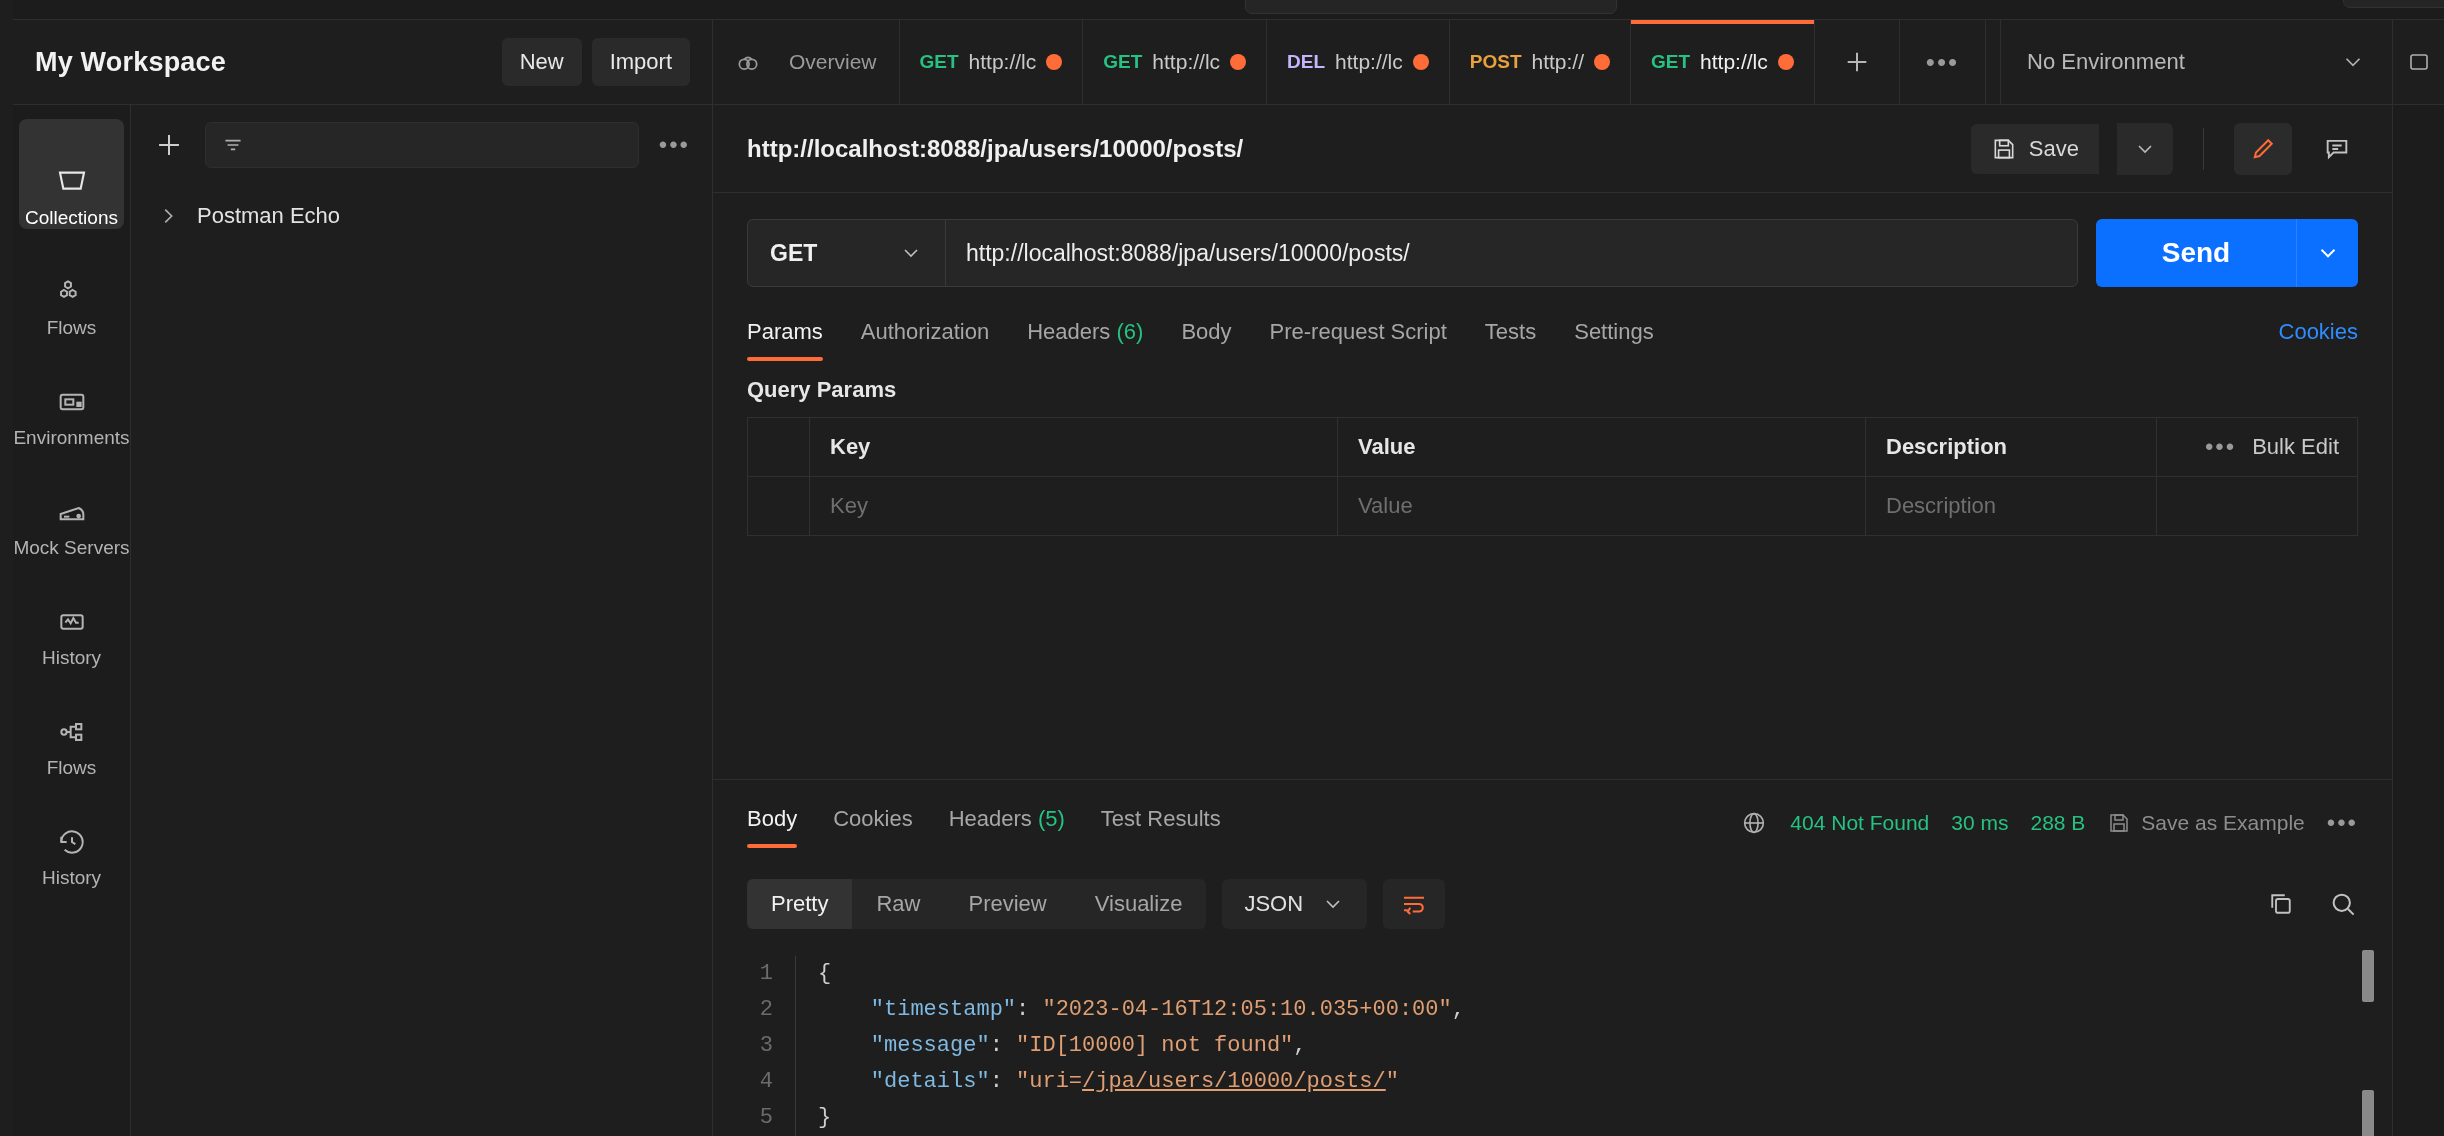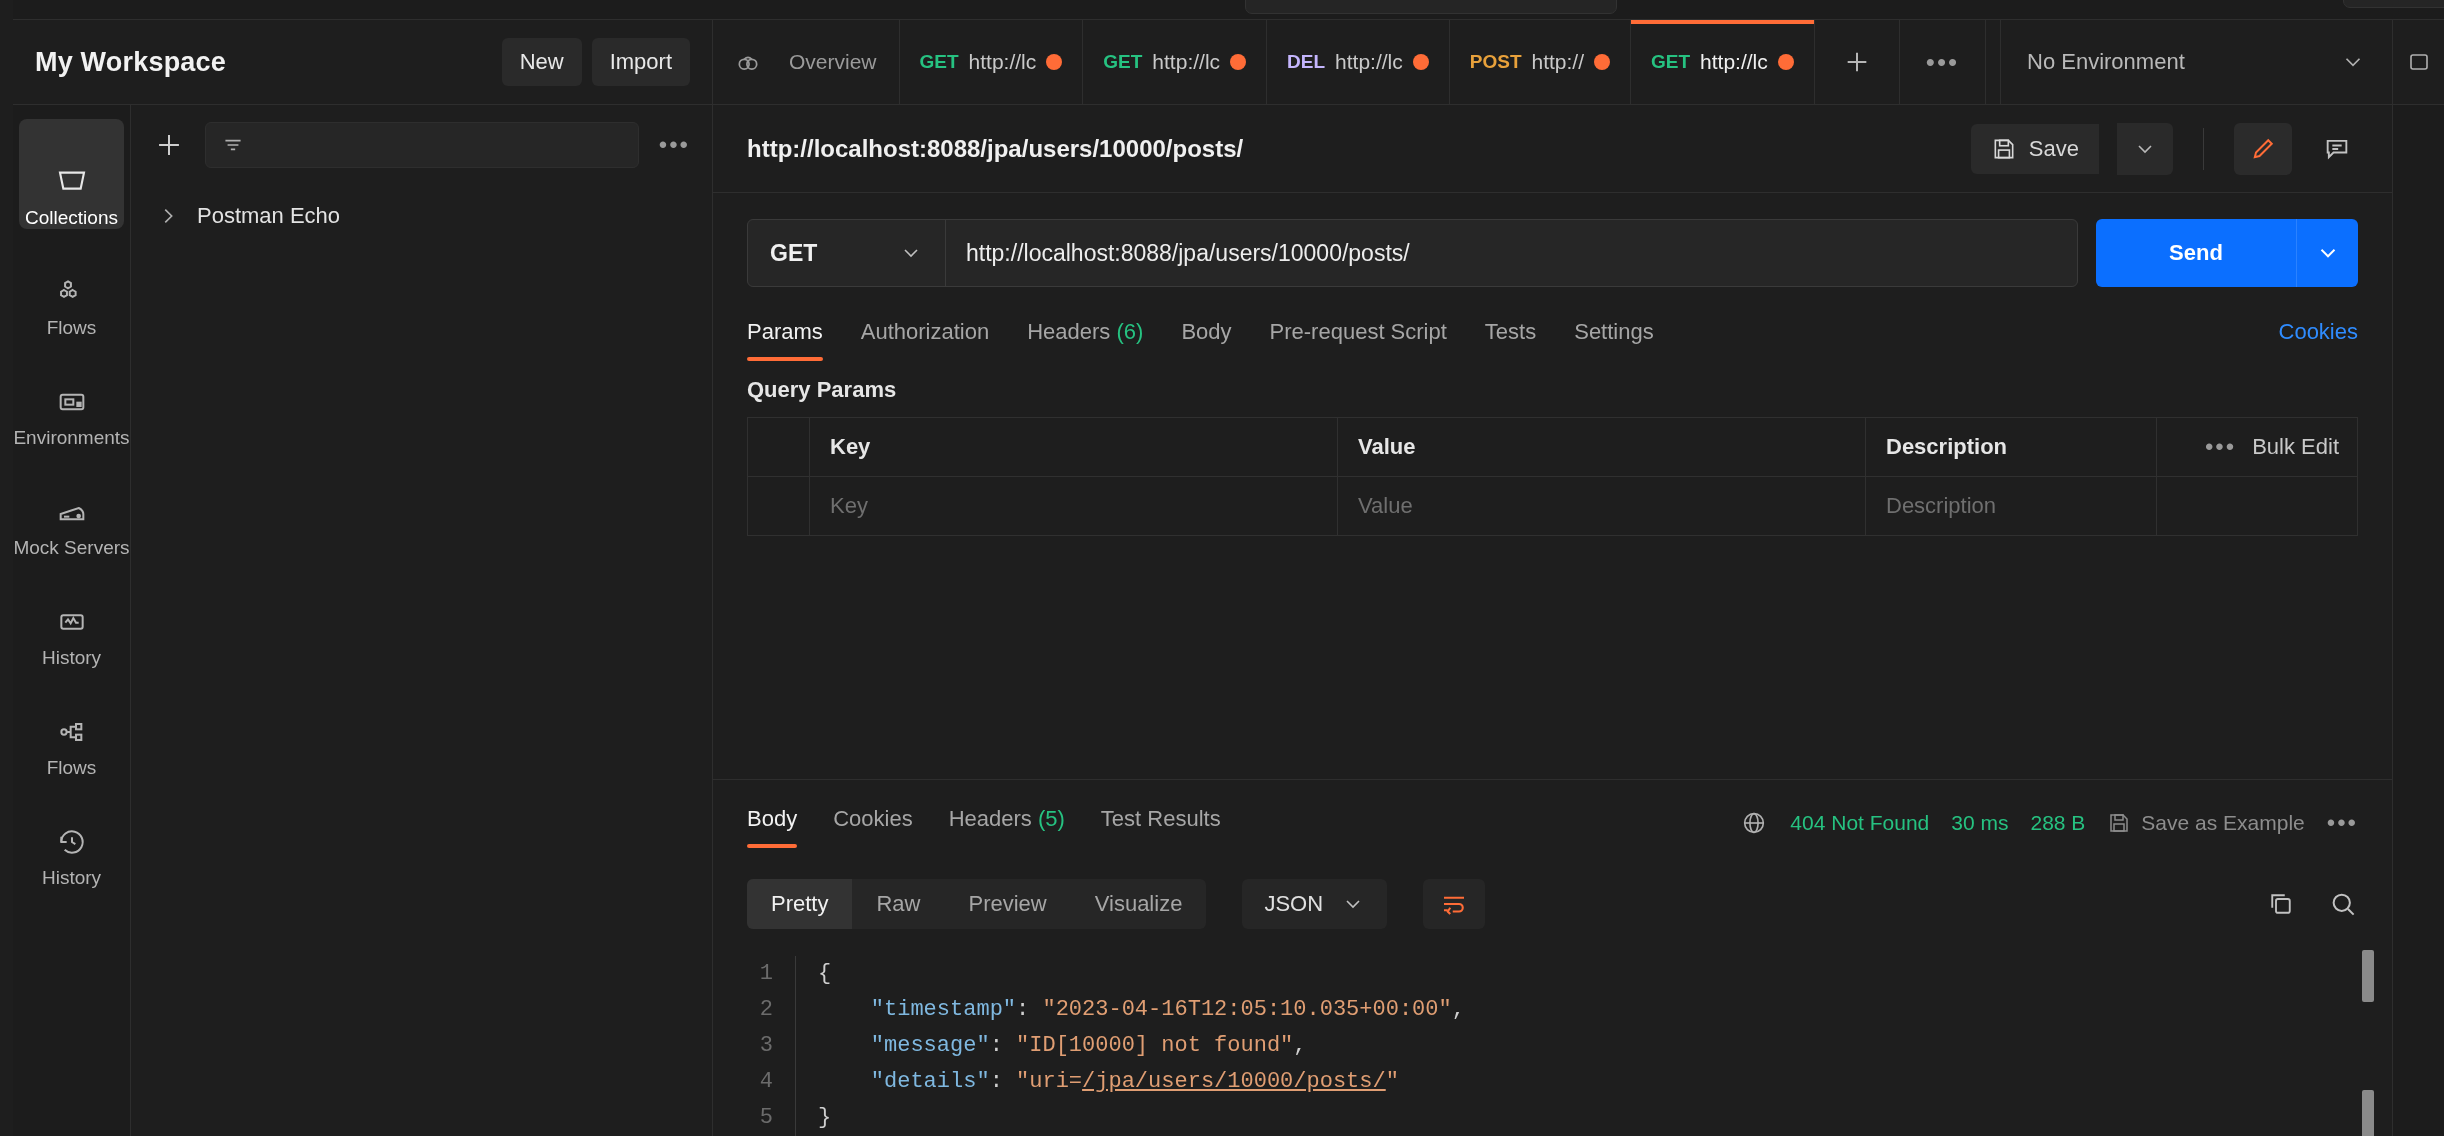--- a/index.html
+++ b/index.html
@@ -120,21 +120,21 @@
 
   .url-row { padding: 26px 34px 0 34px; display: flex; gap: 18px; flex: none; }
   .url-box { flex: 1; display: flex; background: #262626; border: 1px solid #3a3a3a; border-radius: 6px; overflow: hidden; height: 68px; }
   .method-sel {
     width: 198px; flex: none; display: flex; align-items: center; justify-content: space-between;
     padding: 0 22px; border-right: 1px solid #3a3a3a; cursor: pointer; font-size: 23px; color: #f0f0f0; font-weight: 600;
   }
   .url-input { flex: 1; display: flex; align-items: center; padding: 0 20px; font-size: 23px; color: #ededed; cursor: text; }
   .send-btn {
     width: 200px; flex: none; background: #0b6fff; color: #fff; border-radius: 6px 0 0 6px;
-    display: flex; align-items: center; justify-content: center; font-size: 22px; font-weight: 600; cursor: pointer;
+    display: flex; align-items: center; justify-content: center; font-size: 28px; font-weight: 600; cursor: pointer;
   }
   .send-caret { width: 62px; flex: none; background: #0b6fff; border-radius: 0 6px 6px 0; border-left: 1px solid #2b82ff;
     display: flex; align-items: center; justify-content: center; cursor: pointer; }
 
   .req-tabs { display: flex; gap: 38px; padding: 0 34px; margin-top: 24px; flex: none; }
   .rtab { padding: 8px 0 16px 0; font-size: 22px; color: #a6a6a6; cursor: pointer; position: relative; white-space: nowrap; }
   .rtab.active { color: #f2f2f2; }
   .rtab.active::after { content: ""; position: absolute; left: 0; right: 0; bottom: 0; height: 4px; background: #ff6c37; border-radius: 2px; }
   .cnt-green { color: #26c281; }
   .cookies-link { margin-left: auto; color: #2f8cff; font-size: 22px; cursor: pointer; padding: 8px 0 16px 0; }
@@ -156,21 +156,21 @@
 
   .spacer-pane { flex: 1; min-height: 0; }
 
   
   .resp { flex: none; border-top: 1px solid #2e2e2e; display: flex; flex-direction: column; }
   .resp-head { display: flex; align-items: center; padding: 0 34px; height: 86px; gap: 36px; }
   .resp-meta { margin-left: auto; display: flex; align-items: center; gap: 22px; font-size: 21px; }
   .stat-green { color: #26c281; }
   .save-ex { display: flex; align-items: center; gap: 10px; color: #8d8d8d; font-size: 21px; cursor: pointer; }
 
-  .fmt-row { display: flex; align-items: center; padding: 0 34px; gap: 36px; height: 76px; flex: none; }
+  .fmt-row { display: flex; align-items: center; padding: 0 34px; gap: 16px; height: 76px; flex: none; }
   .seg { display: flex; background: #262626; border-radius: 6px; overflow: hidden; }
   .seg div { padding: 12px 24px; font-size: 22px; color: #a6a6a6; cursor: pointer; }
   .seg div.on { background: #333; color: #f2f2f2; }
   .sel-box { display: flex; align-items: center; gap: 18px; background: #262626; border-radius: 6px; padding: 12px 22px; font-size: 22px; color: #e0e0e0; cursor: pointer; }
   .wrap-btn { background: #262626; border-radius: 6px; padding: 10px 16px; cursor: pointer; display: flex; align-items: center; }
   .fmt-right { margin-left: auto; display: flex; gap: 32px; align-items: center; }
 
   .code { position: relative; padding: 14px 34px 0 34px; font-family: "Liberation Mono", monospace; font-size: 22px; line-height: 36px; flex: none; }
   .cline { display: flex; }
   .lno { width: 48px; flex: none; text-align: right; color: #6b6b6b; padding-right: 22px; user-select: none; }

